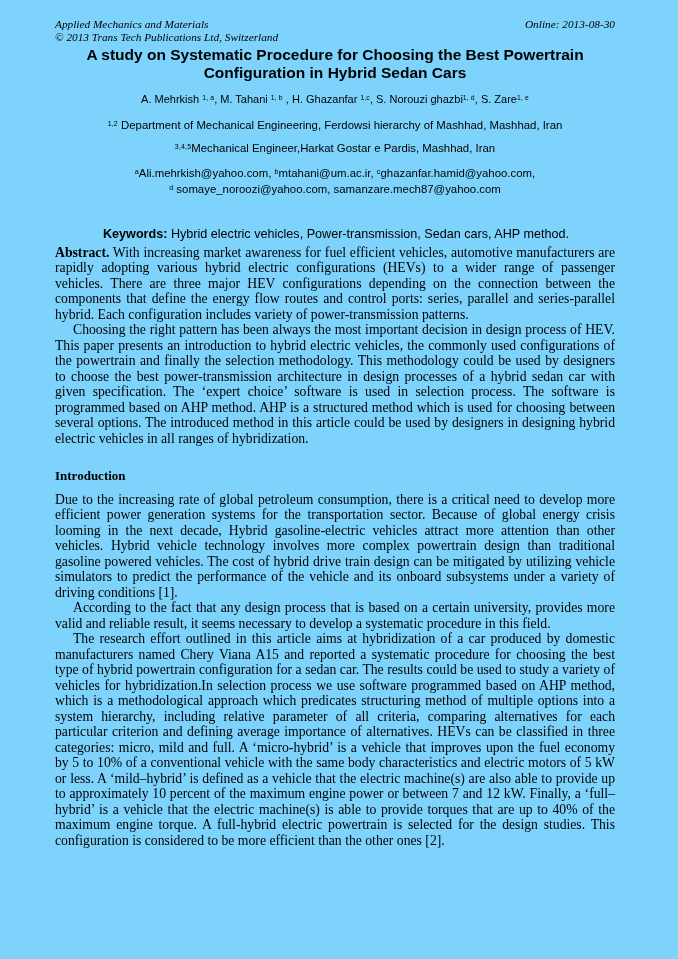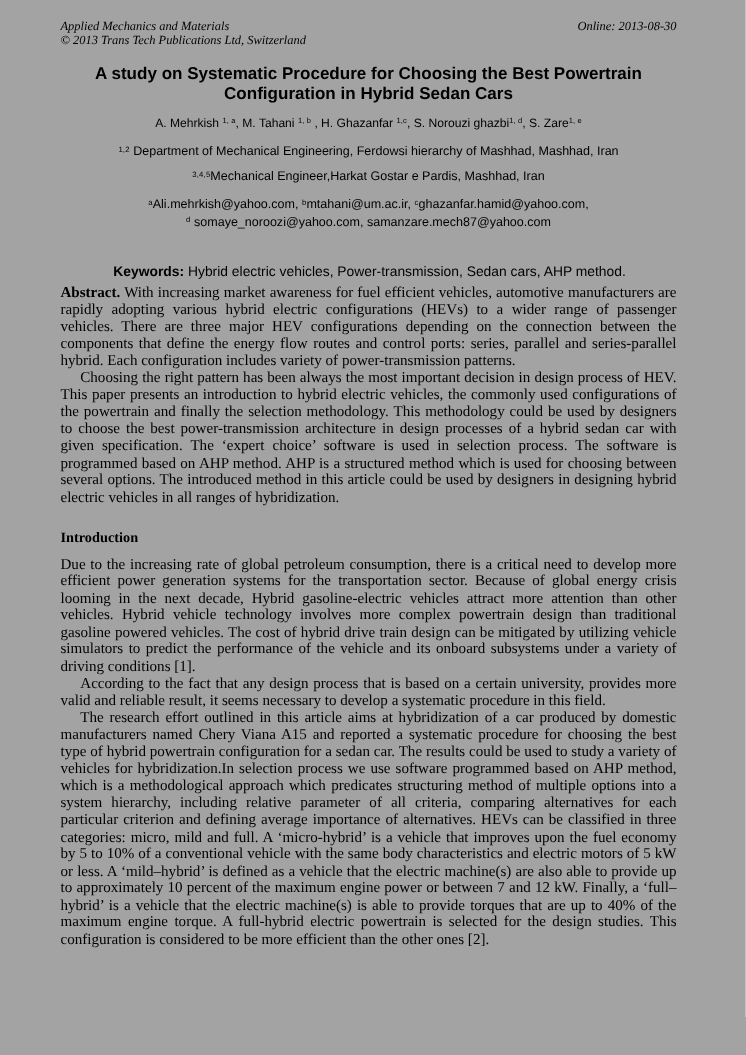--- a/index.html
+++ b/index.html
@@ -1,39 +1,39 @@
 <!DOCTYPE html>
 <html><head>
 <meta charset="utf-8">
 <style>
   html, body { margin: 0; padding: 0; background: #fff; }
   .page {
     position: relative;
     width: 678px;
     height: 959px;
     box-sizing: border-box;
-    background: #a3a3a3;
+    background: #7dd3fc;
     color: #000000;
     padding: 18px 63px 0 55px;
     overflow: hidden;
   }
   
   .jheader {
     display: flex;
     justify-content: space-between;
     align-items: flex-start;
     font-family: "Liberation Serif", serif;
     font-style: italic;
     font-size: 11.3px;
     line-height: 12.9px;
   }
   .jheader .right { white-space: nowrap; }
   
   .title {
-    margin: 15px auto 0 auto;
+    margin: 2px auto 0 auto;
     max-width: 512px;
     text-align: center;
     font-family: "Liberation Sans", sans-serif;
     font-weight: bold;
     font-size: 15.5px;
     line-height: 18.5px;
   }
   
   .authors {
     margin-top: 7px;

